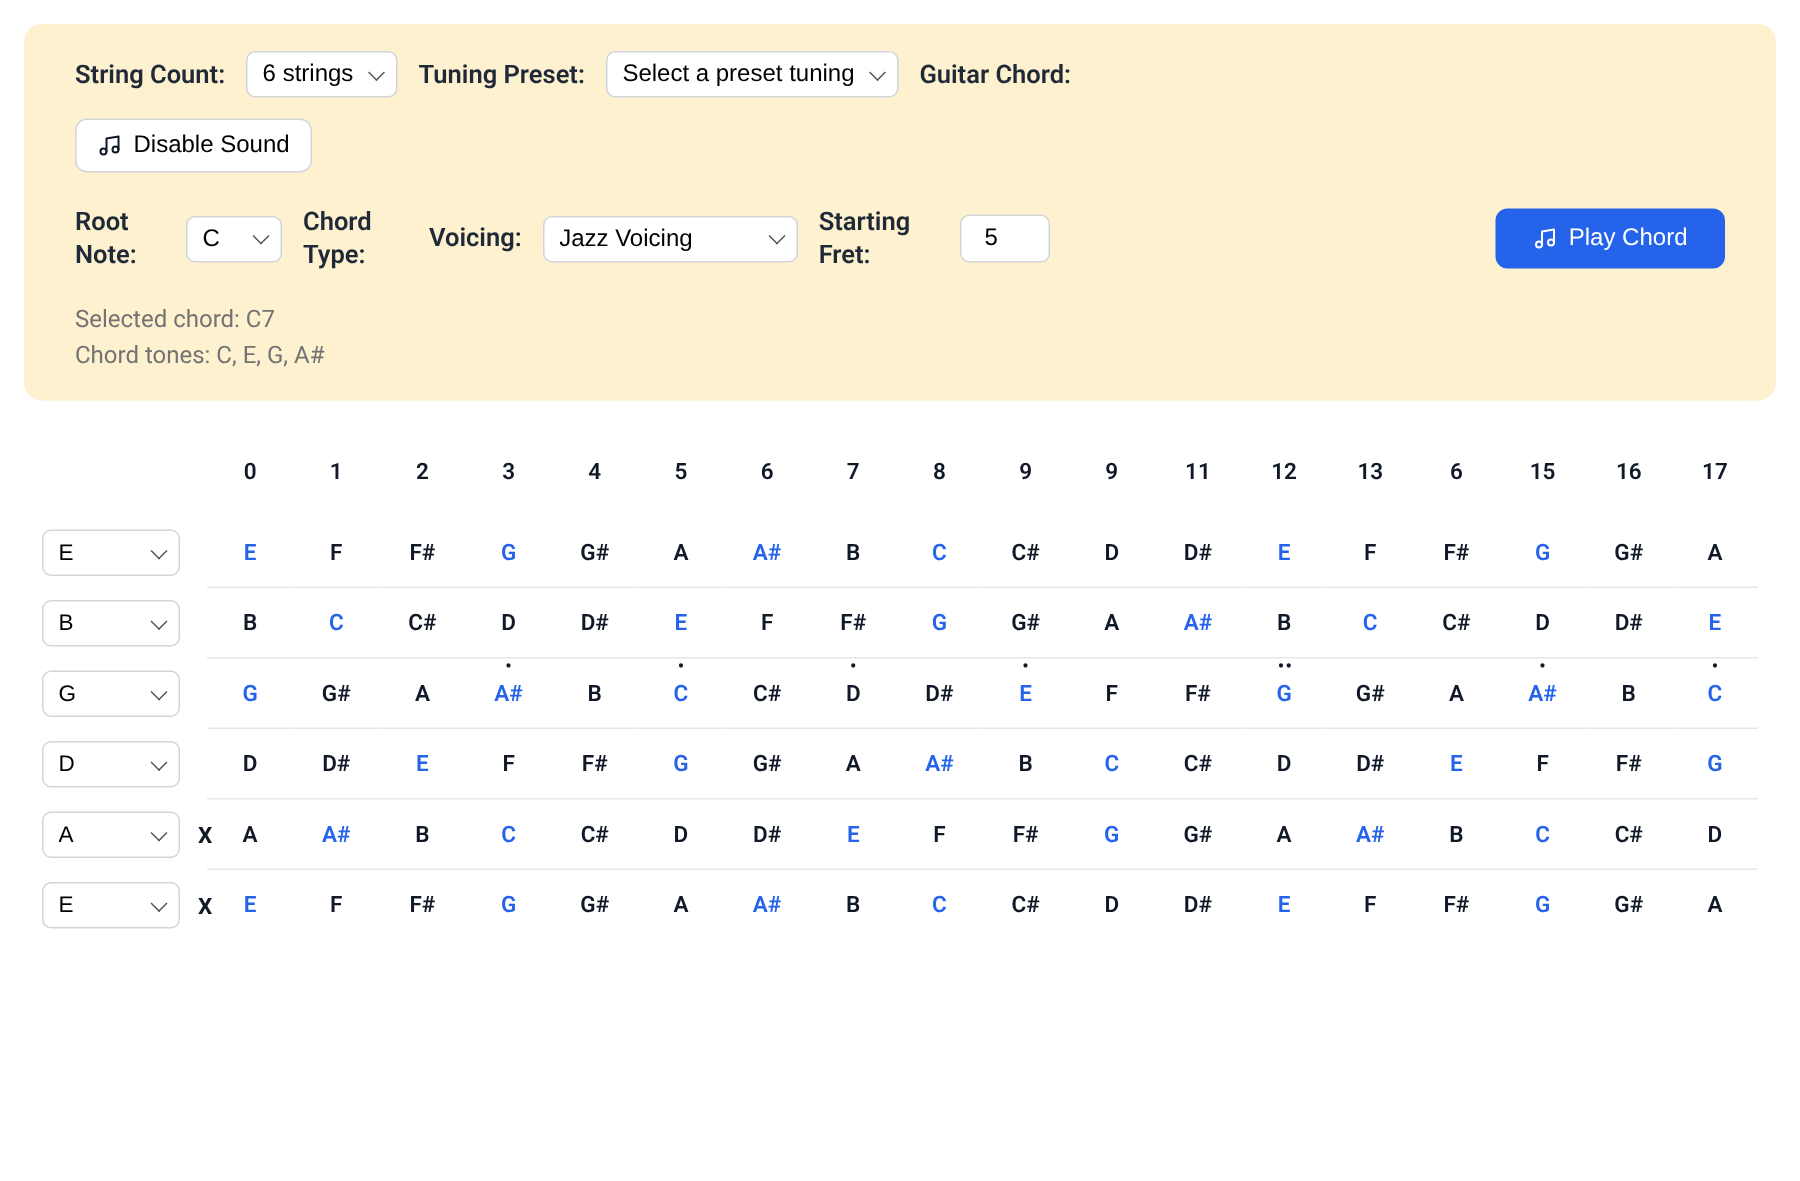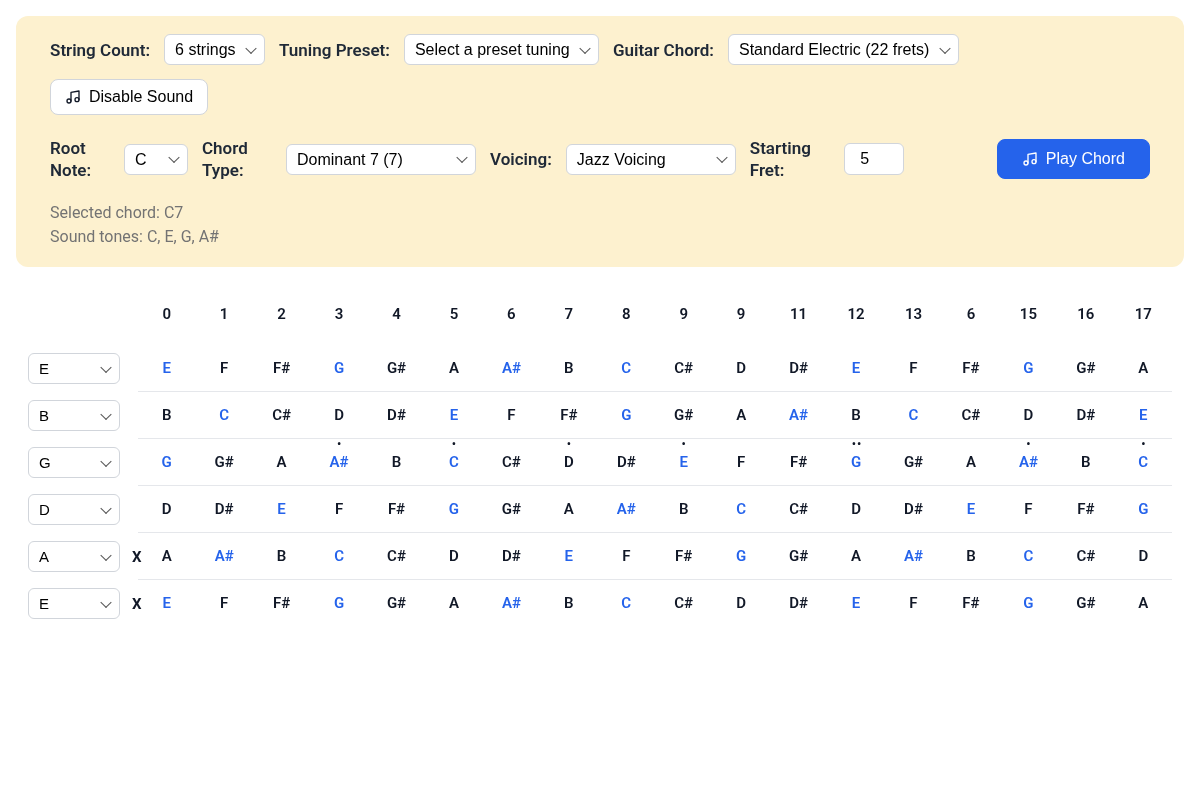--- a/index.html
+++ b/index.html
@@ -49,25 +49,20 @@
       </span>
 
       <span class="label">Tuning Preset:</span>
       <span class="select-wrap">
         <select>
           <option>Select a preset tuning</option>
         </select>
       </span>
 
       <span class="label">Guitar Chord:</span>
-      <span class="select-wrap">
-        <select>
-          <option>Standard Electric (22 frets)</option>
-        </select>
-      </span>
     </div>
 
     <div class="row">
       <button class="btn">
         <span class="music-icon">
           <svg viewBox="0 0 24 24" fill="none" stroke="#111827" stroke-width="2" stroke-linecap="round" stroke-linejoin="round">
               <path d="M9 18V5l12-2v13"></path>
               <circle cx="6" cy="18" r="3"></circle>
               <circle cx="18" cy="16" r="3"></circle>
             </svg>
@@ -78,25 +73,20 @@
 
     <div class="row" style="margin-top:22px;justify-content:space-between;">
       <span class="label" style="max-width:60px;line-height:1.3;">Root Note:</span>
       <span class="select-wrap">
         <select style="width:64px;">
           <option>C</option>
         </select>
       </span>
 
       <span class="label" style="max-width:70px;line-height:1.3;">Chord Type:</span>
-      <span class="select-wrap">
-        <select style="width:190px;">
-          <option>Dominant 7 (7)</option>
-        </select>
-      </span>
 
       <span class="label">Voicing:</span>
       <span class="select-wrap">
         <select style="width:170px;">
           <option>Jazz Voicing</option>
         </select>
       </span>
 
       <span class="label" style="max-width:80px;line-height:1.3;">Starting Fret:</span>
       <input class="fret-input" type="text" value="5" style="">
@@ -108,21 +98,21 @@
               <circle cx="6" cy="18" r="3"></circle>
               <circle cx="18" cy="16" r="3"></circle>
             </svg>
         </span>
         <span>Play Chord</span>
       </button>
     </div>
 
     <div class="info">
       <div>Selected chord: C7</div>
-      <div>Sound tones: C, E, G, A#</div>
+      <div>Chord tones: C, E, G, A#</div>
     </div>
   </div>
 
   <div class="board-wrap">
     <div class="board" id="board">
         <div class="hdr"></div>
         <div class="hdr">0</div>
         <div class="hdr">1</div>
         <div class="hdr">2</div>
         <div class="hdr">3</div>

